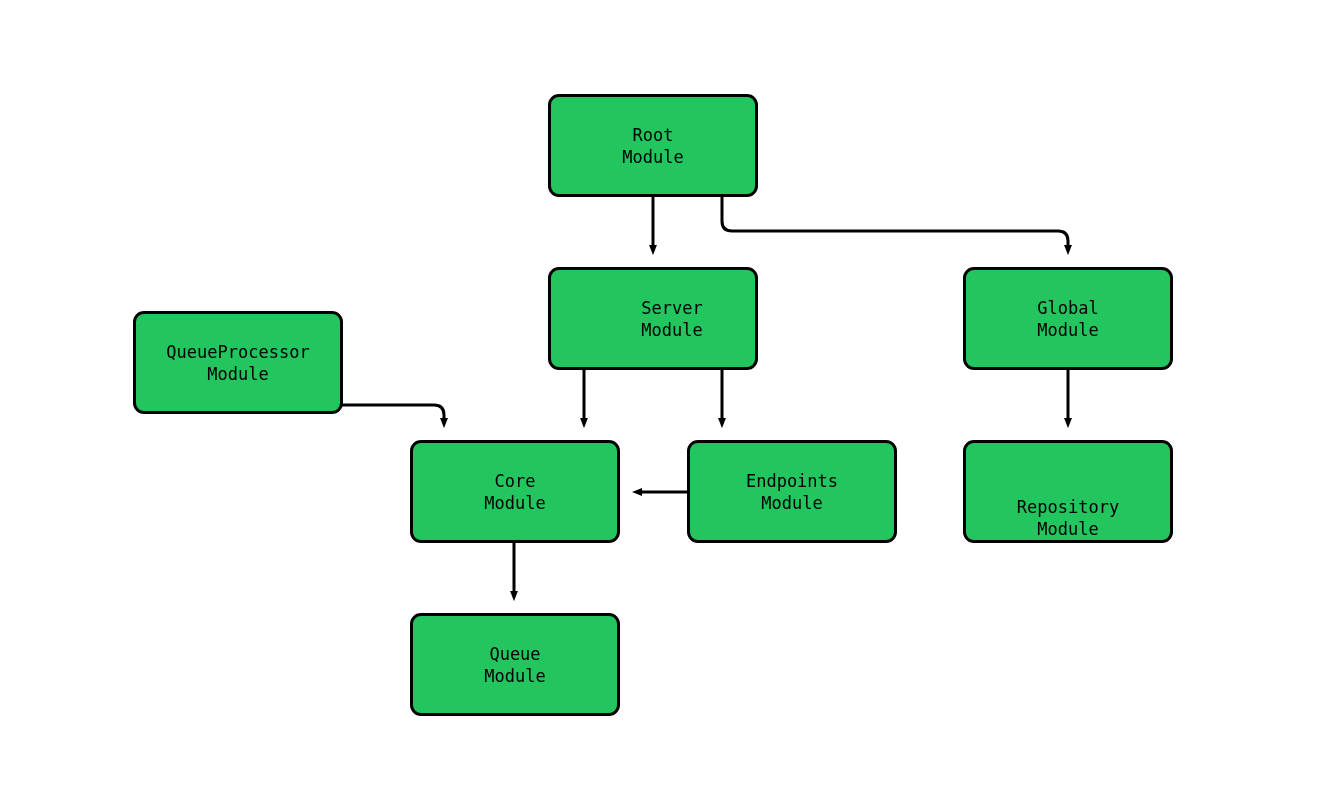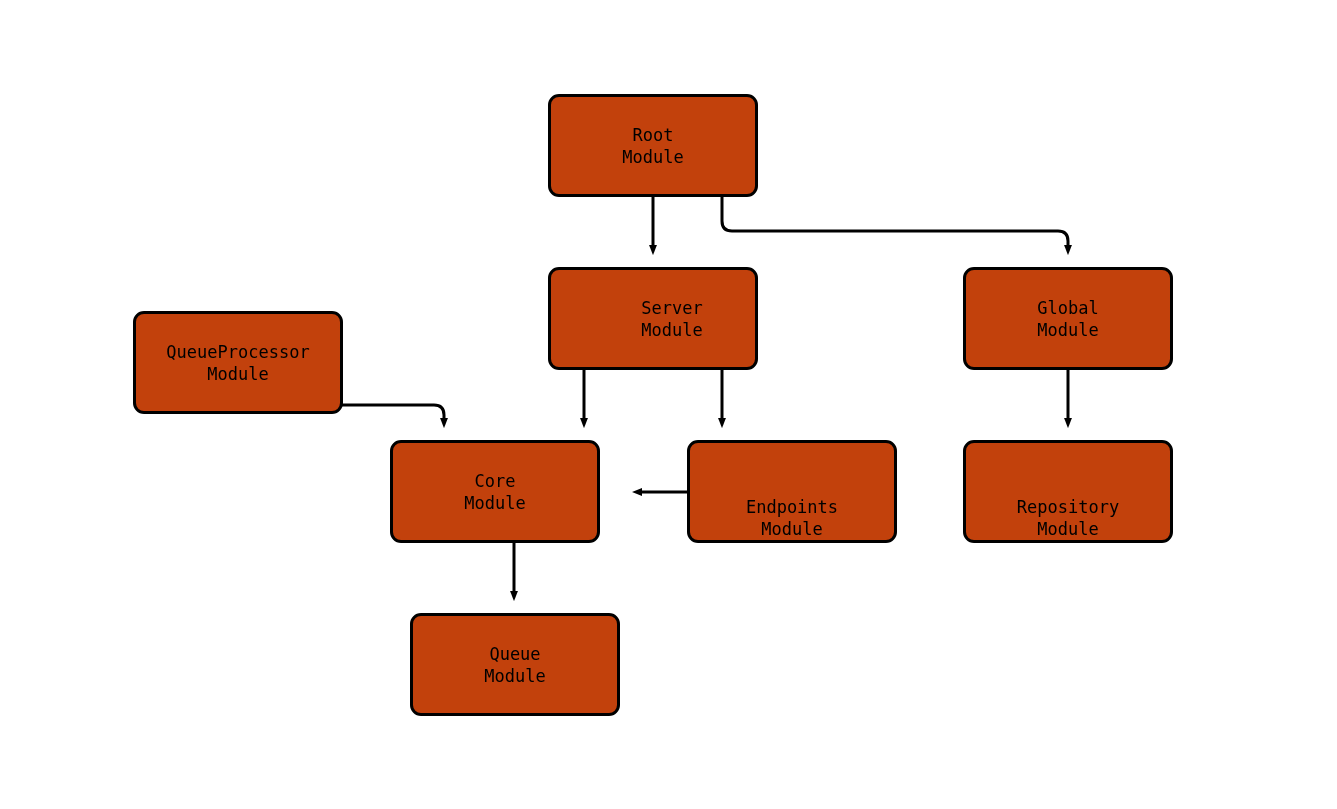--- a/index.html
+++ b/index.html
@@ -19,21 +19,21 @@
     position: absolute;
     top: 0; left: 0;
     width: 1337px;
     height: 809px;
   }
   .node {
     position: absolute;
     box-sizing: border-box;
     border: 3px solid #000000;
     border-radius: 11px;
-    background: #c2410c;
+    background: #22c55e;
     display: flex;
     flex-direction: column;
     align-items: center;
     justify-content: center;
     z-index: 2;
   }
   .node-line {
     font-size: 17px;
     line-height: 22px;
     color: #000000;
@@ -89,26 +89,26 @@
   <div class="node" style="left:548px; top:267px; width:210px; height:103px;padding-left:38px;">
     <div class="node-line">Server</div>
     <div class="node-line">Module</div>
   </div>
 
   <div class="node" style="left:963px; top:267px; width:210px; height:103px;">
     <div class="node-line">Global</div>
     <div class="node-line">Module</div>
   </div>
 
-  <div class="node" style="left:390px; top:440px; width:210px; height:103px;">
+  <div class="node" style="left:410px; top:440px; width:210px; height:103px;">
     <div class="node-line">Core</div>
     <div class="node-line">Module</div>
   </div>
 
-  <div class="node" style="left:687px; top:440px; width:210px; height:103px;justify-content:flex-end;">
+  <div class="node" style="left:687px; top:440px; width:210px; height:103px;">
     <div class="node-line">Endpoints</div>
     <div class="node-line">Module</div>
   </div>
 
   <div class="node" style="left:963px; top:440px; width:210px; height:103px;justify-content:flex-end;">
     <div class="node-line">Repository</div>
     <div class="node-line">Module</div>
   </div>
 
   <div class="node" style="left:410px; top:613px; width:210px; height:103px;">

